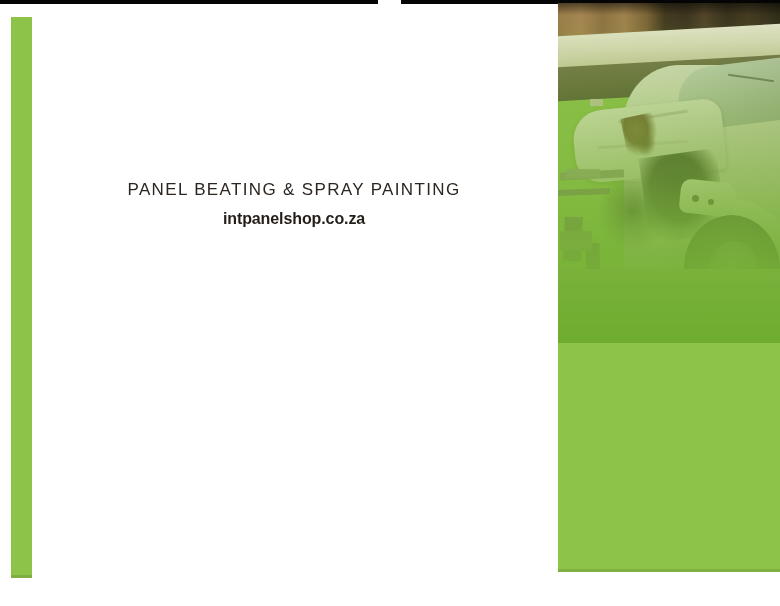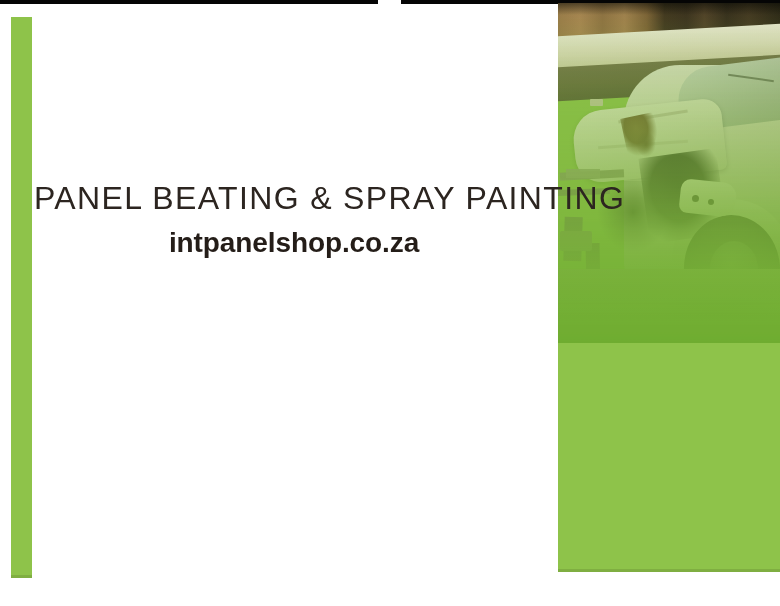--- a/index.html
+++ b/index.html
@@ -238,30 +238,30 @@
   #headline-block {
     position: absolute;
     left: 34px;
     top: 180px;
     width: 520px;
     text-align: center;
   }
   #headline {
     margin: 0;
     font-family: "Liberation Sans", sans-serif;
-    font-size: 32px;
+    font-size: 17px;
     font-weight: 400;
     letter-spacing: 1.35px;
     color: #2c2520;
     white-space: nowrap;
   }
   #subheadline {
     margin: 10px 0 0 0;
     font-family: "Liberation Sans", sans-serif;
-    font-size: 28px;
+    font-size: 16px;
     font-weight: 700;
     letter-spacing: -0.1px;
     color: #241d18;
     white-space: nowrap;
   }
 </style>
 </head>
 <body>
 
 <div id="slide">

